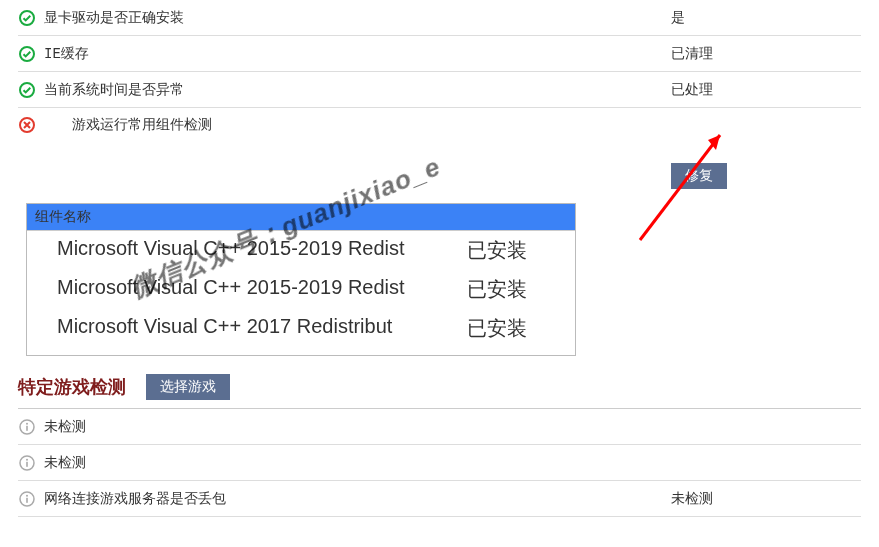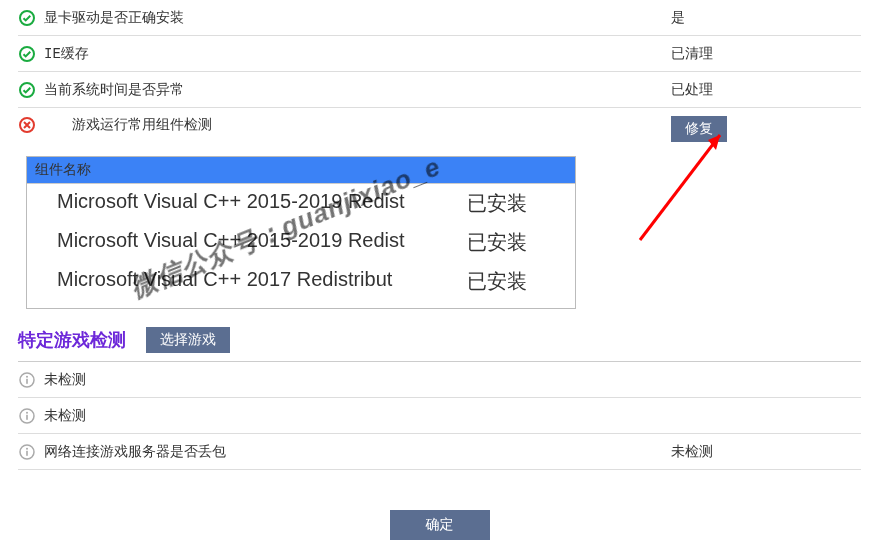--- a/index.html
+++ b/index.html
@@ -43,21 +43,21 @@
   color: #fff;
   border: none;
   padding: 4px 14px;
   font-size: 14px;
   cursor: pointer;
   font-family: inherit;
 }
 
 .component-row { align-items: flex-start; border-bottom: none; gap: 28px; }
 .component-row .label { padding-top: 0; }
-.component-row .status-col { width: 190px; padding-top: 0; }
+.component-row .status-col { width: 190px; padding-top: 0; margin-top: 47px; }
 
 .table-wrap {
   margin: 6px 0 10px 8px;
   width: 550px;
   border: 1px solid #bbb;
   position: relative;
 }
 .table-head {
   display: flex;
   border-bottom: 1px solid #ccc;
@@ -88,21 +88,21 @@
 
 .section-head {
   display: flex;
   align-items: center;
   border-bottom: 1px solid #ccc;
   padding: 8px 0;
 }
 .section-head .title {
   font-size: 18px;
   font-weight: bold;
-  color: #6d28d9;
+  color: #7f1d1d;
   margin-right: 20px;
 }
 .section-head .hint {
   flex: 1;
   color: #999;
   font-size: 15px;
 }
 .section-head .action { width: 190px; }
 
 .footer {

